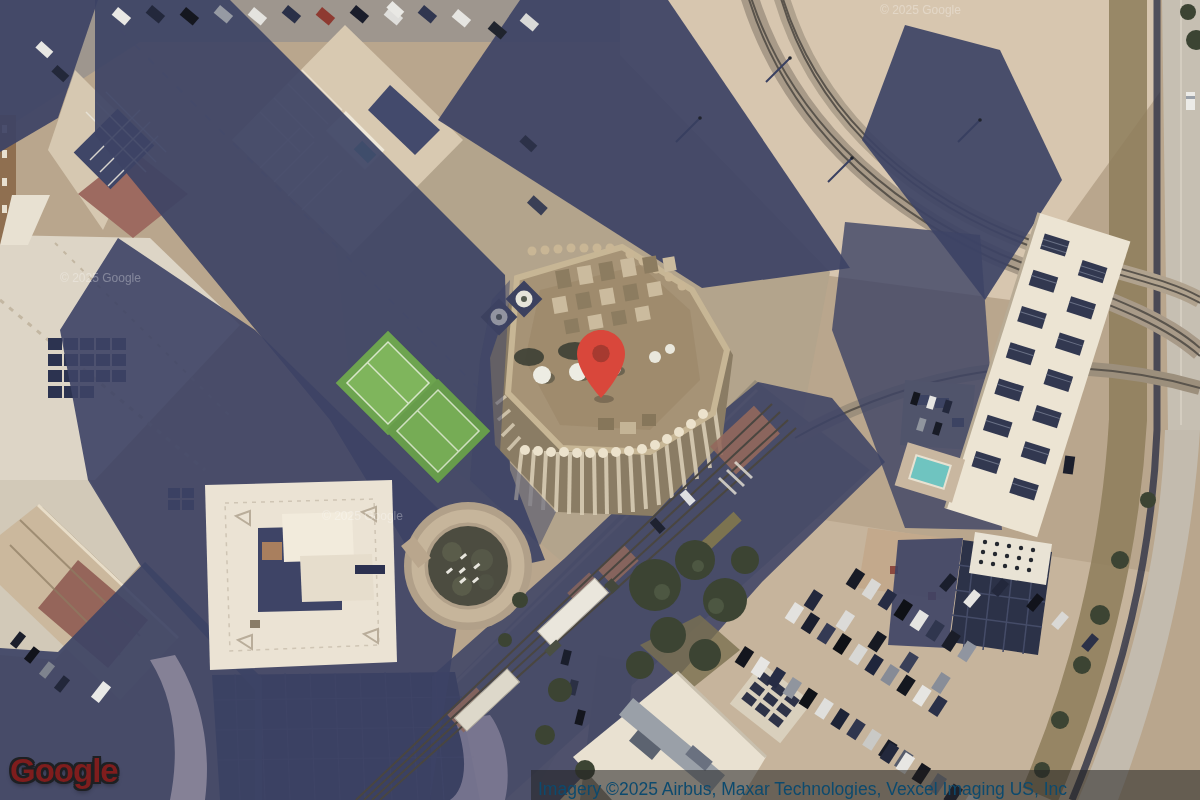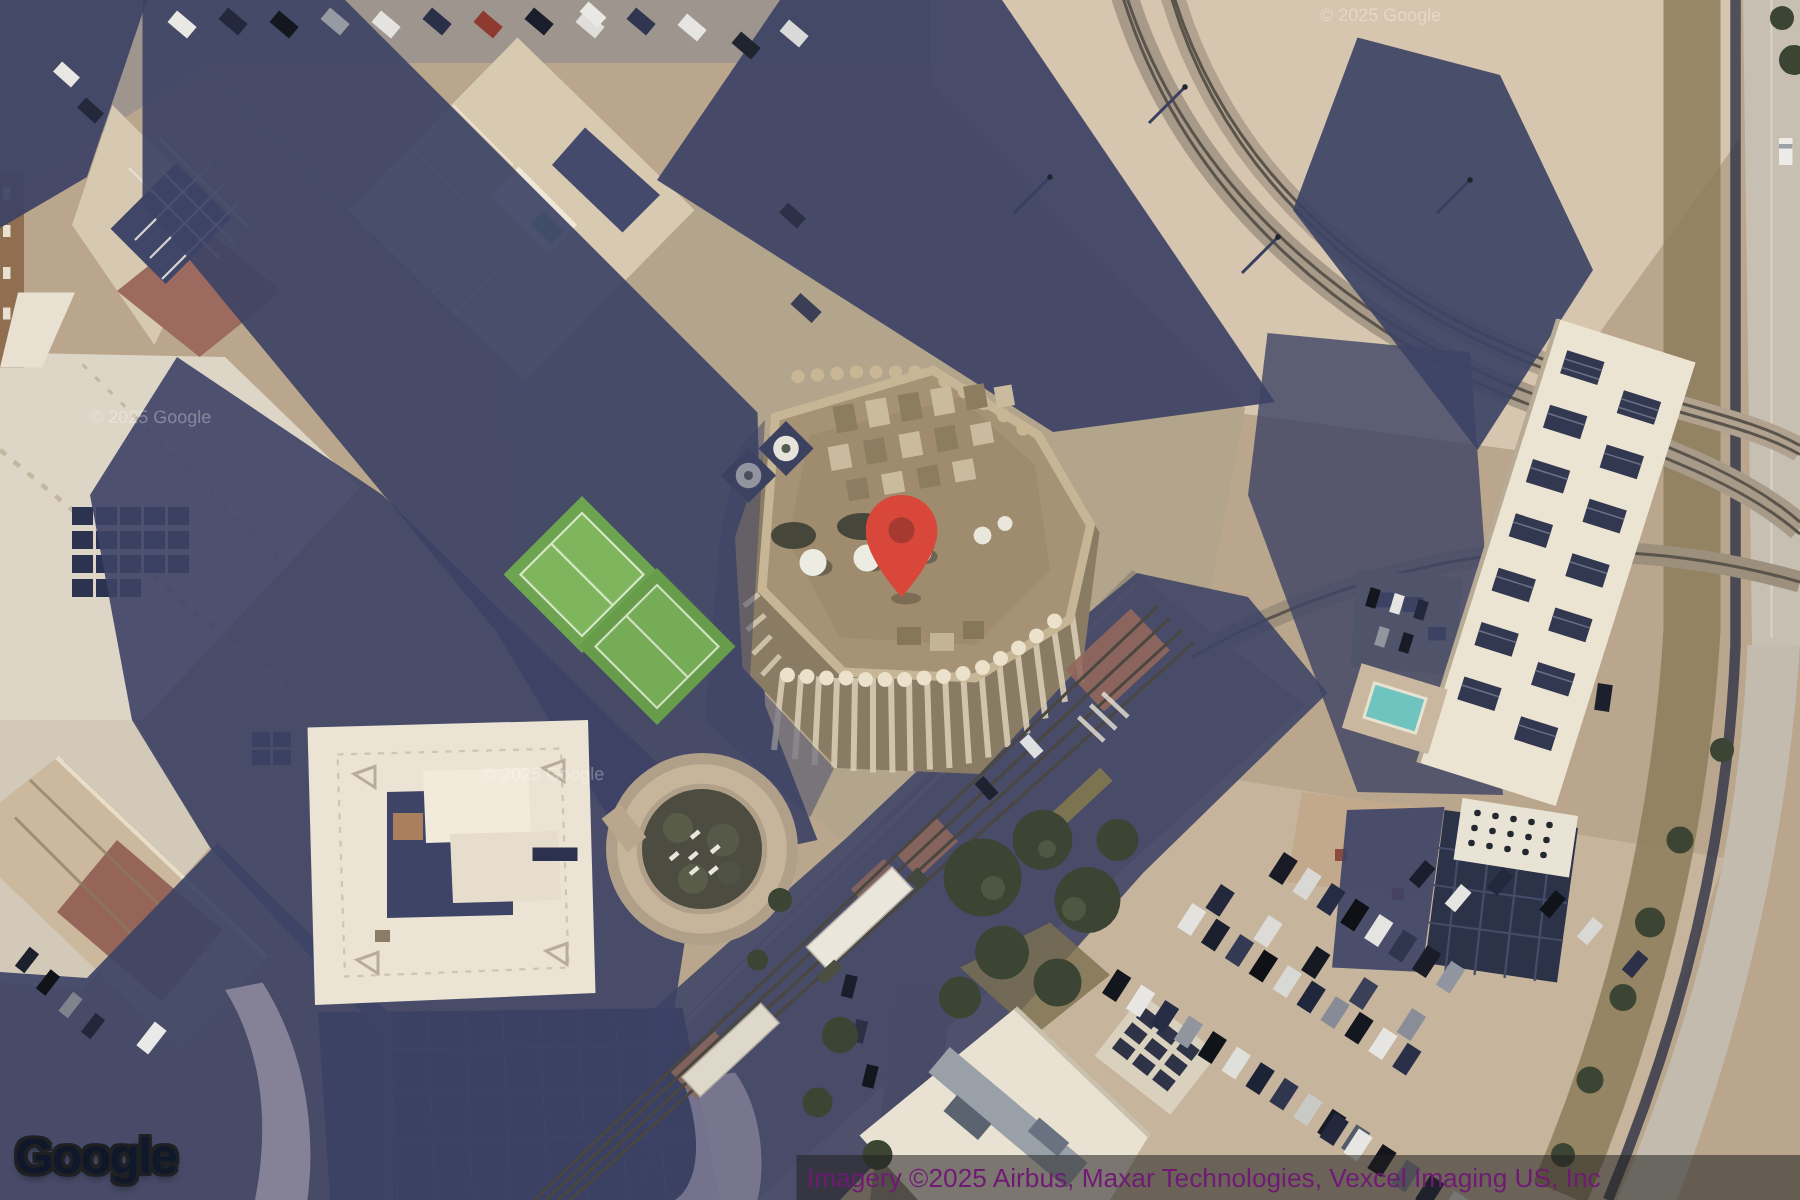--- a/index.html
+++ b/index.html
@@ -2,30 +2,30 @@
 <html><head>
 <meta charset="utf-8">
 <style>
   html,body{margin:0;padding:0;background:#000;}
   .viewport{position:relative;width:1200px;height:800px;overflow:hidden;
             font-family:"Liberation Sans",sans-serif;background:#b9a68d;}
   svg.scene{position:absolute;left:0;top:0;display:block;}
   .pin{position:absolute;left:577px;top:330px;width:48px;height:68px;cursor:pointer;}
   .google-logo{
     position:absolute;left:10px;top:752px;
-    font-size:33px;font-weight:bold;letter-spacing:-1px;color:#0f172a;
+    font-size:33px;font-weight:bold;letter-spacing:-1px;color:#7f1d1d;
     text-shadow:-2px -2px 0 #1e2023,2px -2px 0 #1e2023,-2px 2px 0 #1e2023,2px 2px 0 #1e2023,
                 -2px 0 0 #1e2023,2px 0 0 #1e2023,0 -2px 0 #1e2023,0 2px 0 #1e2023,
                 0 3px 5px rgba(0,0,0,.45);
     user-select:none;
   }
   .attribution{
     position:absolute;left:531px;top:770px;width:669px;height:30px;
-    background:rgba(32,32,32,.55);color:#701a75;font-size:17.5px;
-    display:flex;align-items:center;padding-left:7px;box-sizing:border-box;
+    background:rgba(32,32,32,.55);color:#0c4a6e;font-size:17.5px;
+    display:flex;align-items:flex-end;padding-left:7px;box-sizing:border-box;
     white-space:nowrap;overflow:hidden;
   }
 </style>
 </head>
 <body>
 
 <div class="viewport">
 
 <svg class="scene" width="1200" height="800" viewBox="0 0 1200 800">
 

